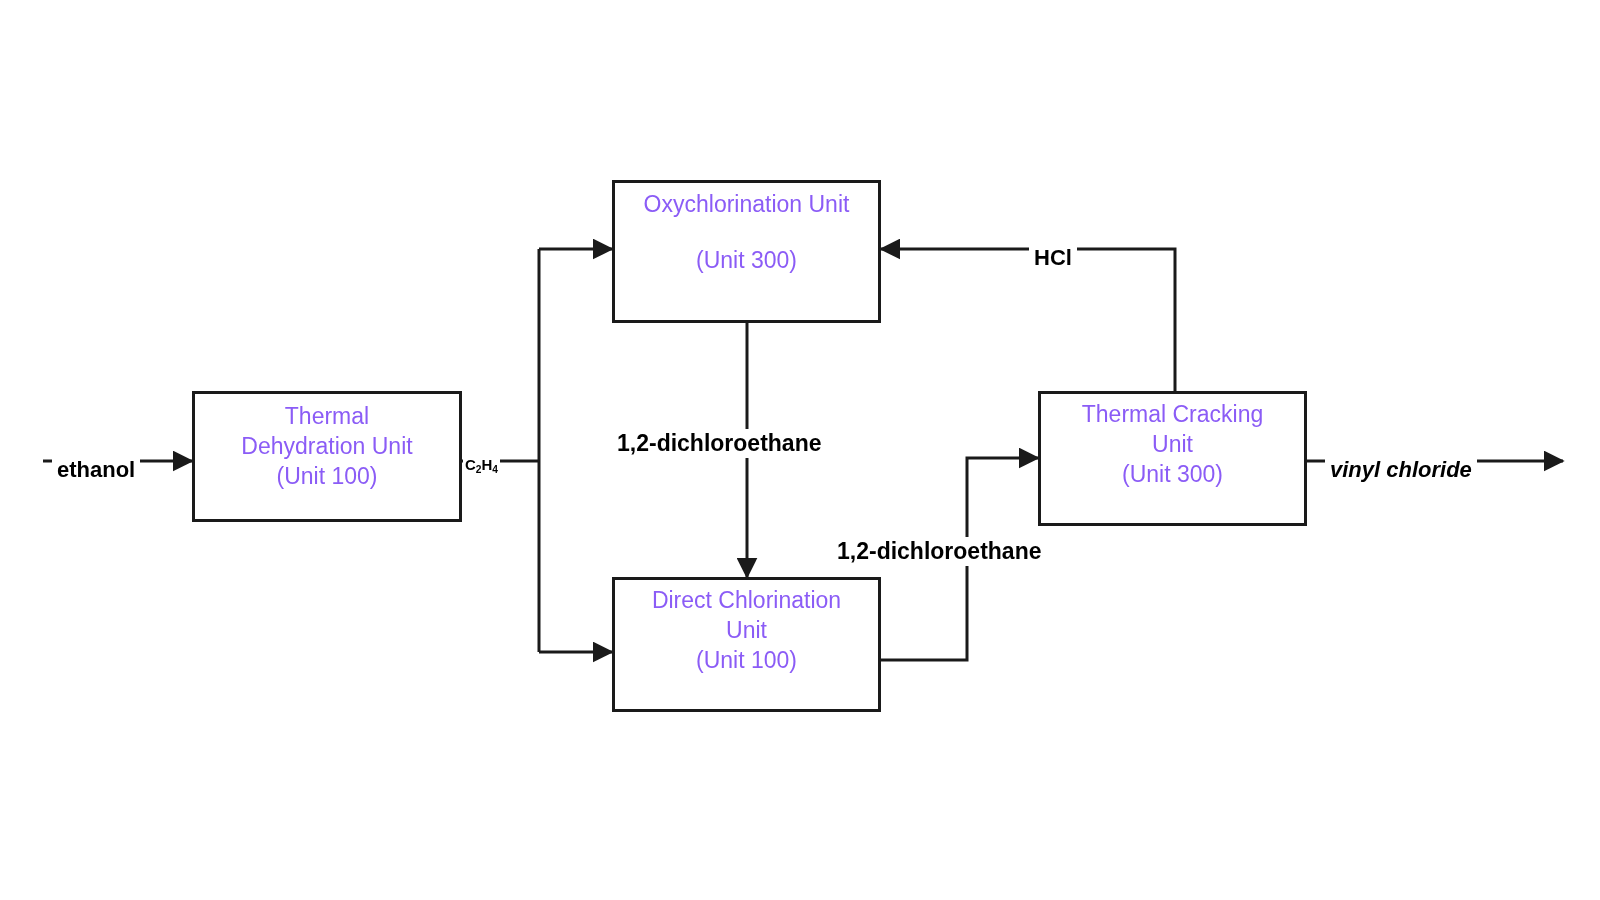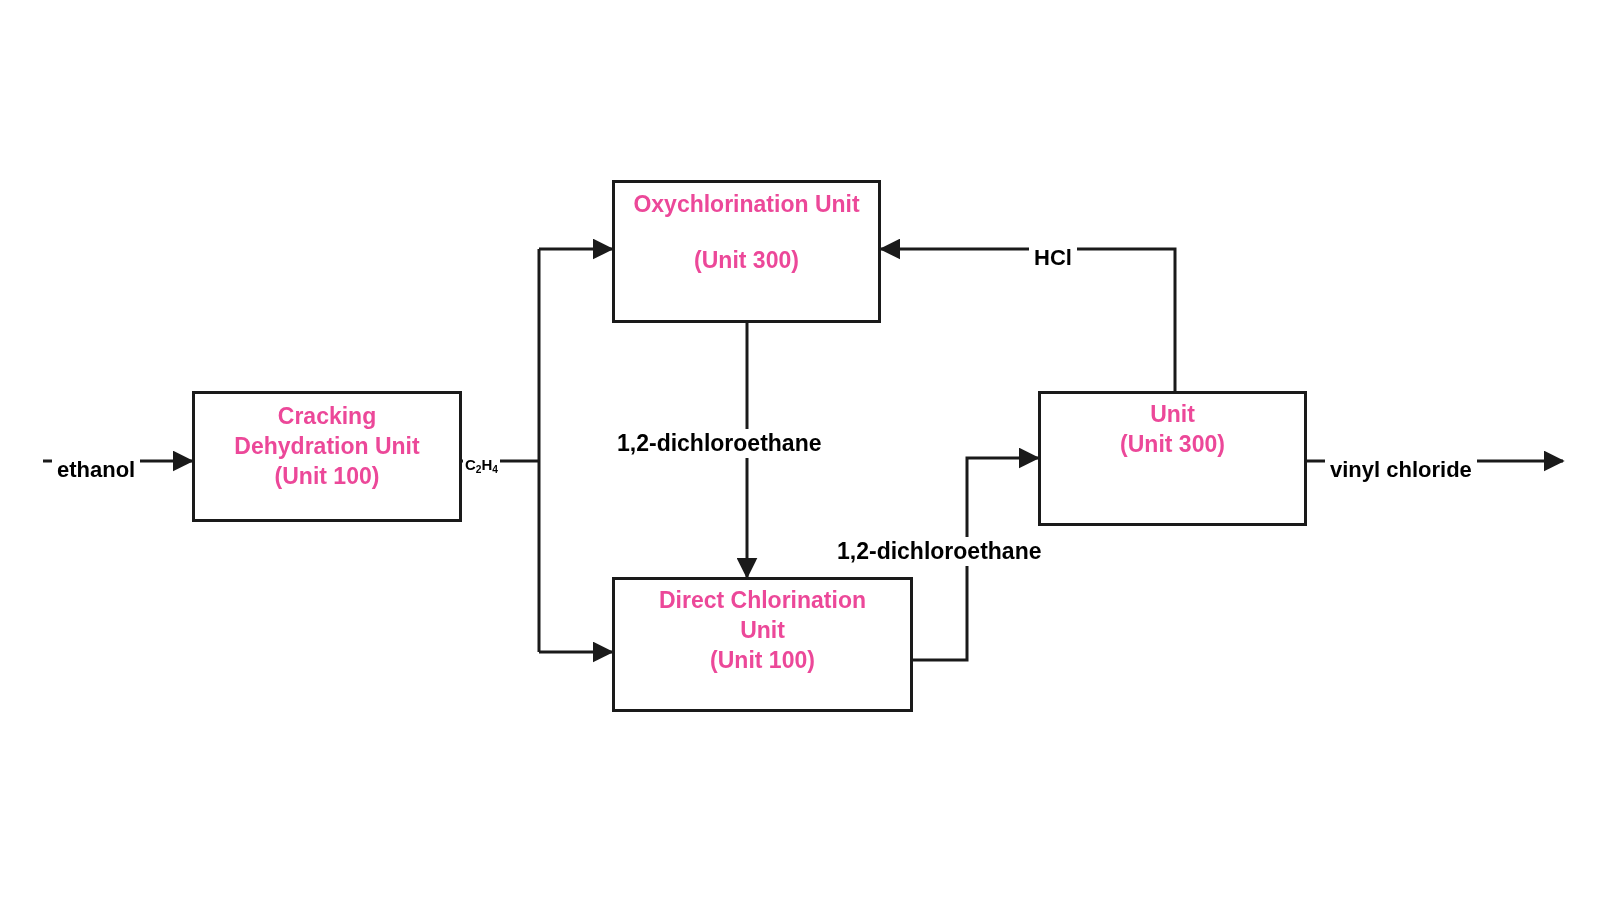--- a/index.html
+++ b/index.html
@@ -28,39 +28,39 @@
   .unit-box {
     position: absolute;
     box-sizing: border-box;
     border: 3px solid #1a1a1a;
     background: #ffffff;
     display: flex;
     flex-direction: column;
     align-items: center;
     justify-content: flex-start;
     text-align: center;
-    font-weight: bold;
-    color: #ec4899;
+    font-weight: normal;
+    color: #8b5cf6;
     font-size: 23px;
     line-height: 1.30;
     z-index: 3;
   }
   .unit-name {
     display: block;
     white-space: nowrap;
   }
   .unit-code {
     display: block;
     white-space: nowrap;
   }
   
   #box-unit-100 { left: 192px; top: 391px; width: 270px; height: 131px; padding-top: 8px; }
   #box-unit-300 { left: 612px; top: 180px; width: 269px; height: 143px; padding-top: 7px; }
   #box-unit-300 .unit-code { margin-top: 26px; }
-  #box-unit-200 { left: 612px; top: 577px; width: 301px; height: 135px; padding-top: 6px; }
+  #box-unit-200 { left: 612px; top: 577px; width: 269px; height: 135px; padding-top: 6px; }
   #box-unit-400 { left: 1038px; top: 391px; width: 269px; height: 135px; padding-top: 6px; }
 
   .stream-label {
     position: absolute;
     font-weight: bold;
     color: #000000;
     font-size: 22px;
     line-height: 1;
     white-space: nowrap;
     background: #ffffff;
@@ -71,21 +71,21 @@
   .stream-label sub {
     font-size: 0.68em;
     vertical-align: -0.30em;
     font-weight: bold;
   }
   #label-ethanol      { left: 52px;  top: 448px; }
   #label-c2h4         { left: 463px; top: 446px; padding-left: 2px; padding-right: 2px; font-size: 15px; }
   #label-hcl          { left: 1029px; top: 236px; }
   #label-dce-top      { left: 612px; top: 421px; font-size: 23px; }
   #label-dce-bottom   { left: 832px; top: 529px; font-size: 23px; }
-  #label-vinyl-chloride { left: 1325px; top: 448px; }
+  #label-vinyl-chloride { left: 1325px; top: 448px; font-style: italic; }
 </style>
 </head>
 <body>
 
 <div id="canvas">
 
   <svg id="flow-svg" viewBox="0 0 1600 900" xmlns="http://www.w3.org/2000/svg">
     <defs>
       <marker id="arrow" viewBox="0 0 10 10" refX="9.2" refY="5" markerWidth="7" markerHeight="7" orient="auto-start-reverse">
         <path d="M 0 0 L 10 5 L 0 10 z" fill="#1a1a1a"></path>
@@ -109,37 +109,38 @@
       <path d="M 881 660 L 967 660 L 967 458 L 1038 458" marker-end="url(#arrow)"></path>
 
       <path d="M 1175 391 L 1175 249 L 881 249" marker-end="url(#arrow)"></path>
 
       <path d="M 1307 461 L 1563 461" marker-end="url(#arrow)"></path>
 
     </g>
   </svg>
 
   <div class="unit-box" id="box-unit-100">
-    <span class="unit-name">Cracking</span>
+    <span class="unit-name">Thermal</span>
     <span class="unit-name">Dehydration Unit</span>
     <span class="unit-code">(Unit 100)</span>
   </div>
 
   <div class="unit-box" id="box-unit-300">
     <span class="unit-name">Oxychlorination Unit</span>
     <span class="unit-code">(Unit 300)</span>
   </div>
 
   <div class="unit-box" id="box-unit-200">
     <span class="unit-name">Direct Chlorination</span>
     <span class="unit-name">Unit</span>
     <span class="unit-code">(Unit 100)</span>
   </div>
 
   <div class="unit-box" id="box-unit-400">
+    <span class="unit-name">Thermal Cracking</span>
     <span class="unit-name">Unit</span>
     <span class="unit-code">(Unit 300)</span>
   </div>
 
   <div class="stream-label" id="label-ethanol">ethanol</div>
 
   <div class="stream-label" id="label-c2h4"><span>C</span><sub>2</sub><span>H</span><sub>4</sub></div>
 
   <div class="stream-label" id="label-hcl">HCl</div>
 

